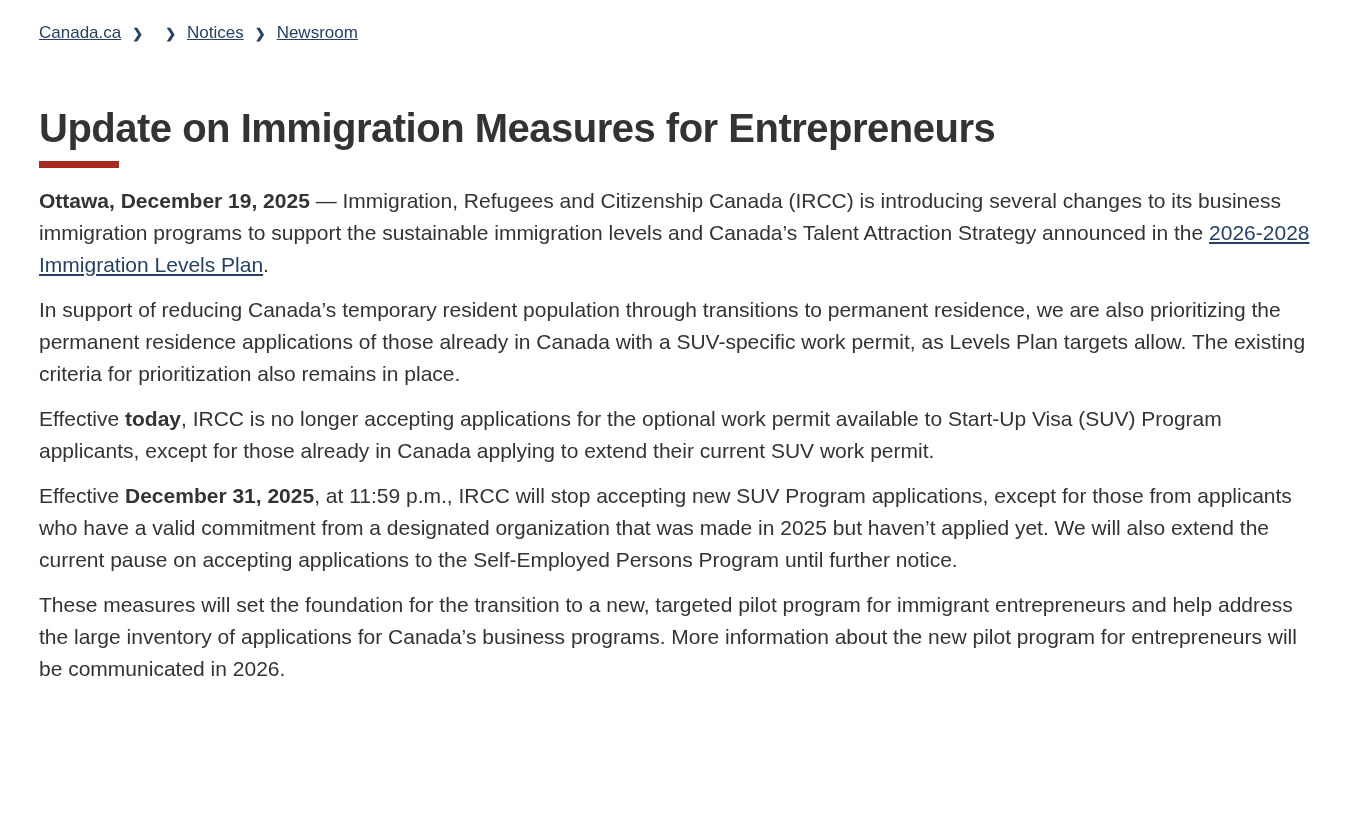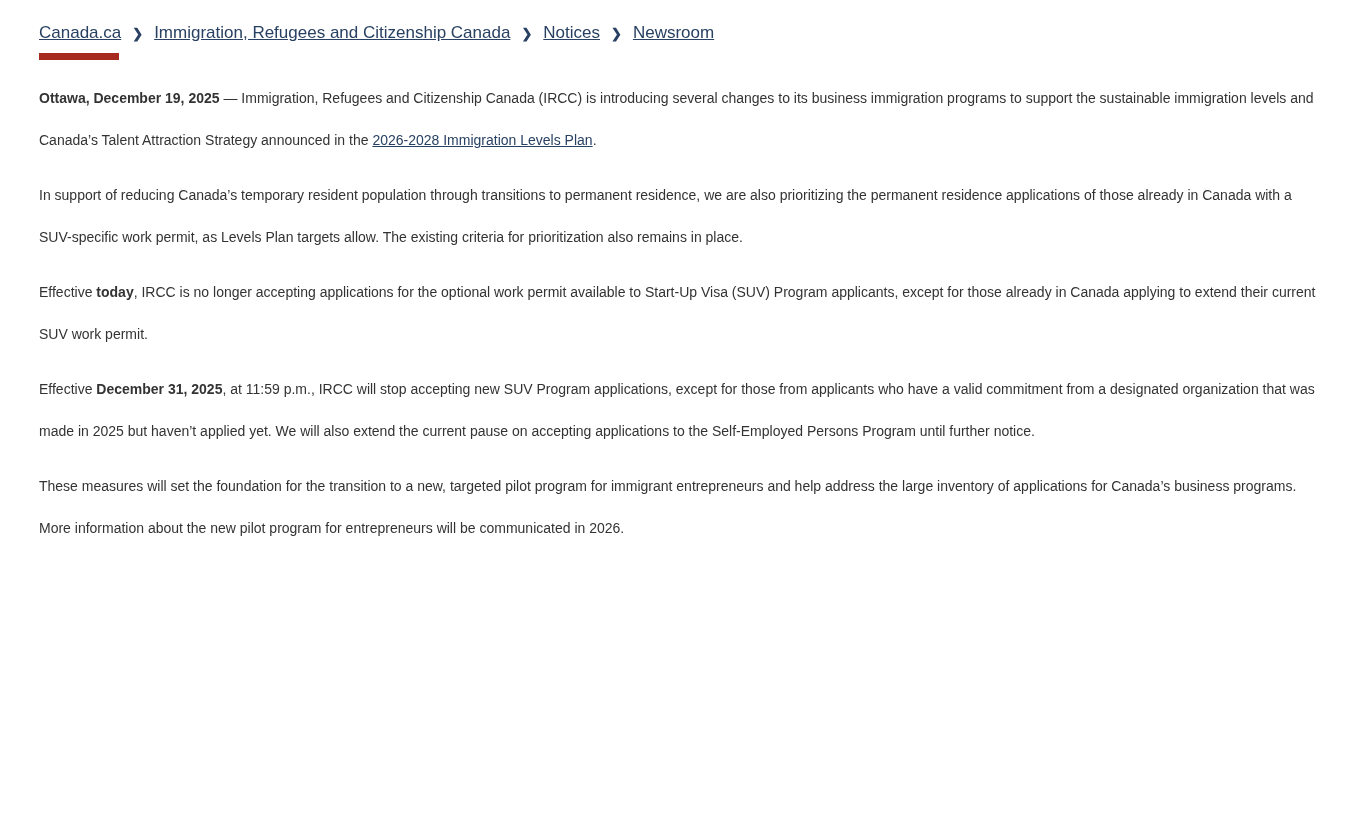--- a/index.html
+++ b/index.html
@@ -47,46 +47,46 @@
   .red-bar {
     width: 80px;
     height: 7px;
     margin-top: 10px;
     background: var(--accent-red, #A62A1E);
   }
   
   .article {
     margin-top: 17px;
     max-width: 1286px;
-    font-size: 14px;
-    line-height: 42px;
+    font-size: 21px;
+    line-height: 32px;
   }
   .article p { margin-bottom: 13px; }
   .article strong { font-weight: bold; }
   .article a {
     color: var(--link-color, #284162);
     text-decoration: underline;
     cursor: pointer;
   }
 </style>
 </head>
 <body>
 
 <div class="page">
 
   <nav class="breadcrumb">
     <a>Canada.ca</a>
     <span class="crumb-sep">❯</span>
-    <a>Immigration, Refugees and Citizenship Canada</a>
     <span class="crumb-sep">❯</span>
     <a>Notices</a>
     <span class="crumb-sep">❯</span>
     <a>Newsroom</a>
   </nav>
 
+  <h1 class="page-title">Update on Immigration Measures for Entrepreneurs</h1>
   <div class="red-bar"></div>
 
   <main class="article" id="article">
       <p><strong>Ottawa, December 19, 2025</strong><span> — Immigration, Refugees and Citizenship Canada (IRCC) is introducing several changes to its business immigration programs to support the sustainable immigration levels and Canada’s Talent Attraction Strategy announced in the </span><a>2026-2028 Immigration Levels Plan</a><span>.</span></p>
       <p><span>In support of reducing Canada’s temporary resident population through transitions to permanent residence, we are also prioritizing the permanent residence applications of those already in Canada with a SUV-specific work permit, as Levels Plan targets allow. The existing criteria for prioritization also remains in place.</span></p>
       <p><span>Effective </span><strong>today</strong><span>, IRCC is no longer accepting applications for the optional work permit available to Start-Up Visa (SUV) Program applicants, except for those already in Canada applying to extend their current SUV work permit.</span></p>
       <p><span>Effective </span><strong>December 31, 2025</strong><span>, at 11:59 p.m., IRCC will stop accepting new SUV Program applications, except for those from applicants who have a valid commitment from a designated organization that was made in 2025 but haven’t applied yet. We will also extend the current pause on accepting applications to the Self-Employed Persons Program until further notice.</span></p>
       <p><span>These measures will set the foundation for the transition to a new, targeted pilot program for immigrant entrepreneurs and help address the large inventory of applications for Canada’s business programs. More information about the new pilot program for entrepreneurs will be communicated in 2026.</span></p>
     </main>
 

